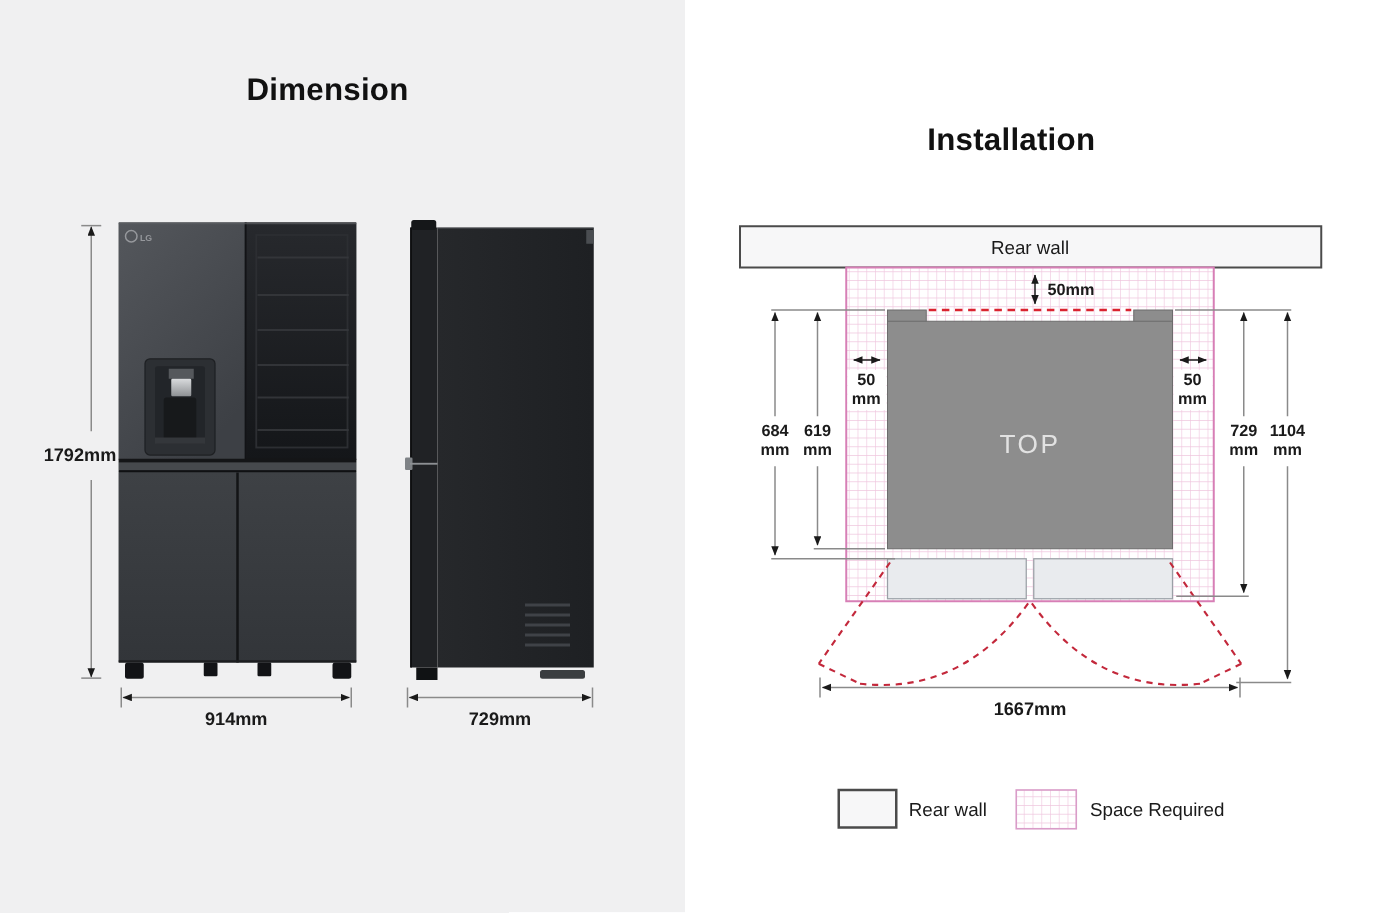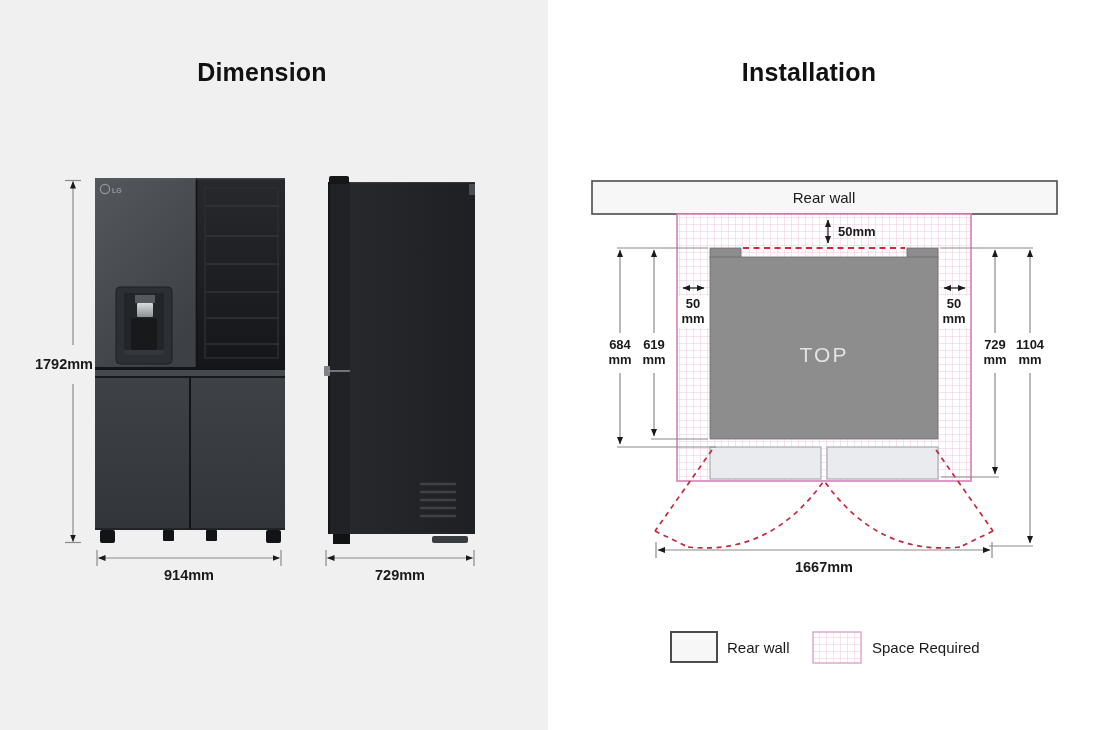--- a/index.html
+++ b/index.html
@@ -17,21 +17,21 @@
   .lgtext{font:700 7px "Liberation Sans",sans-serif;fill:#96989c;}
 </style>
 </head>
 <body>
 
 <div class="stage">
   <div class="half-left"></div>
   <div class="half-right"></div>
 
   <h1 class="panel-title" style="left:262px;">Dimension</h1>
-  <h1 class="panel-title" style="left:809px;">Installation</h1>
+  <h1 class="panel-title" style="left:809px;margin-top:40px;">Installation</h1>
 
   <svg class="scene" width="1100" height="730" viewBox="0 0 1100 730">
     <defs>
       <marker id="arr" orient="auto-start-reverse" markerWidth="9" markerHeight="8" refX="7" refY="3" markerUnits="userSpaceOnUse">
         <path d="M0,0 L7.5,3 L0,6 Z" fill="#1a1a1a"></path>
       </marker>
       <pattern id="gridP" width="7" height="7" patternUnits="userSpaceOnUse">
         <path d="M7 0 H0 V7" fill="none" stroke="#f0c6de" stroke-width="1"></path>
       </pattern>
       <linearGradient id="gDoorUL" x1="0" y1="0" x2="0.6" y2="1">

